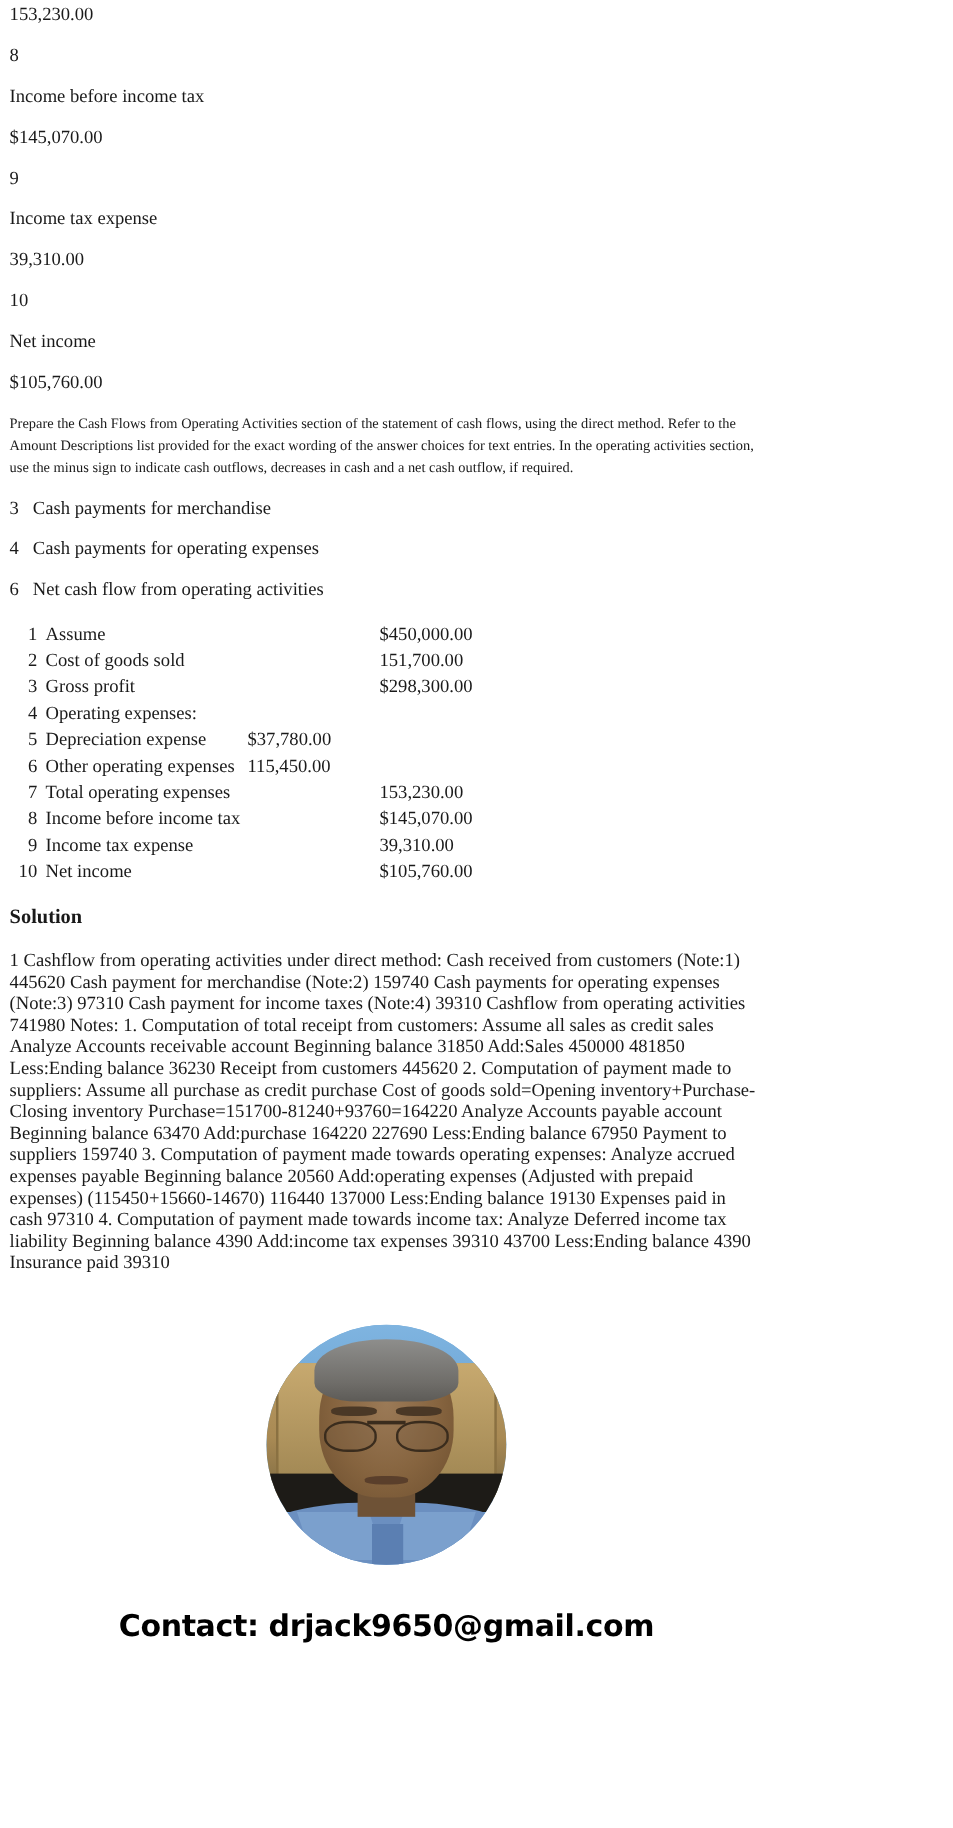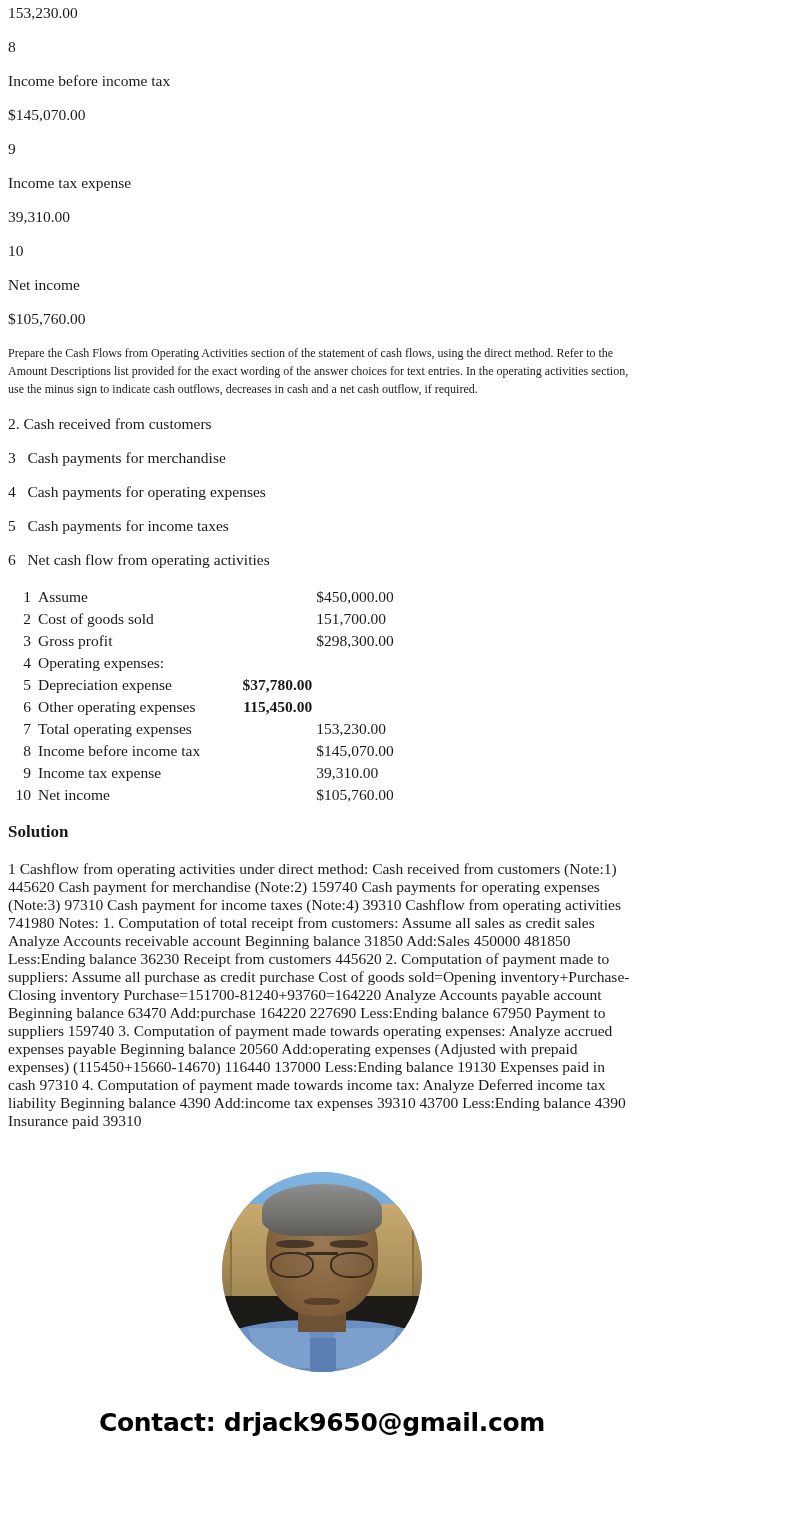--- a/index.html
+++ b/index.html
@@ -61,24 +61,22 @@
     text-align: right;
     padding-right: 7px;
     white-space: nowrap;
   }
   .stmt .c-label {
     white-space: nowrap;
     padding-right: 6px;
   }
   .stmt .c-inner {
     width: 110px;
-    text-align: right;
     white-space: nowrap;
     padding-right: 4px;
-    font-weight: bold;
   }
   .stmt .c-amount {
     width: 120px;
     text-align: left;
     white-space: nowrap;
   }
 
   
   h2.solution-title {
     font-size: 17px;
@@ -216,24 +214,22 @@
     <p class="fragment">Income tax expense</p>
     <p class="fragment">39,310.00</p>
     <p class="fragment">10</p>
     <p class="fragment">Net income</p>
     <p class="fragment">$105,760.00</p>
   </div>
 
   <p class="instruction">Prepare the Cash Flows from Operating Activities section of the statement of cash flows, using the direct method. Refer to the Amount Descriptions list provided for the exact wording of the answer choices for text entries. In the operating activities section, use the minus sign to indicate cash outflows, decreases in cash and a net cash outflow, if required.</p>
 
   <div class="desc-list">
-    <div class="desc-item">2. Cash received from customers</div>
     <div class="desc-item">3   Cash payments for merchandise</div>
     <div class="desc-item">4   Cash payments for operating expenses</div>
-    <div class="desc-item">5   Cash payments for income taxes</div>
     <div class="desc-item">6   Net cash flow from operating activities</div>
   </div>
 
   <table class="stmt">
     <tbody>
       <tr>
         <td class="c-num">1</td>
         <td class="c-label">Assume</td>
         <td class="c-inner"></td>
         <td class="c-amount">$450,000.00</td>

